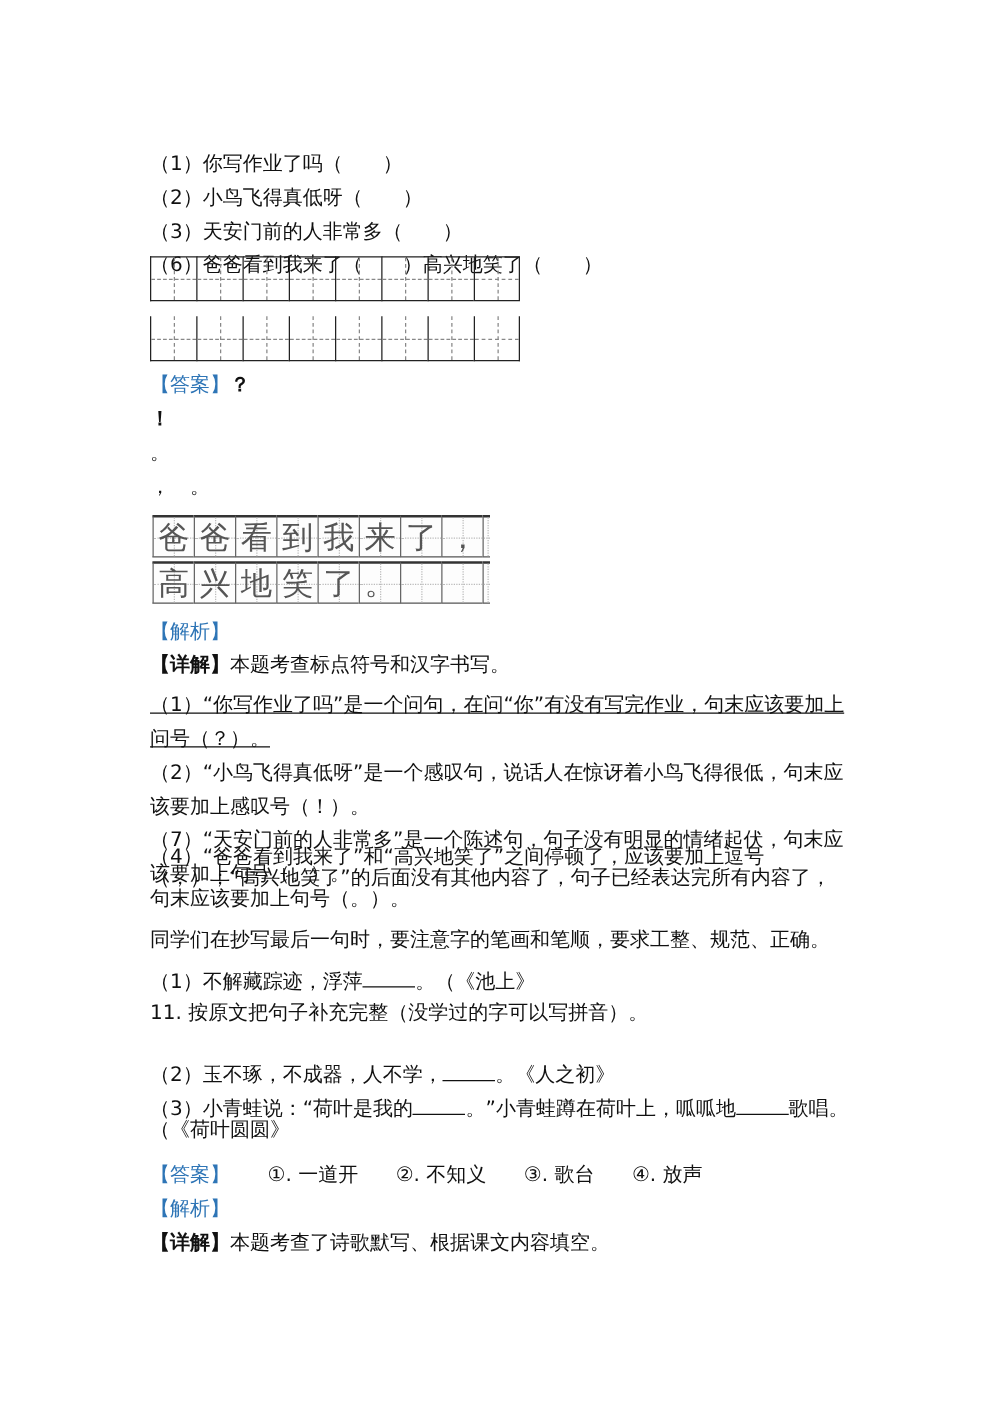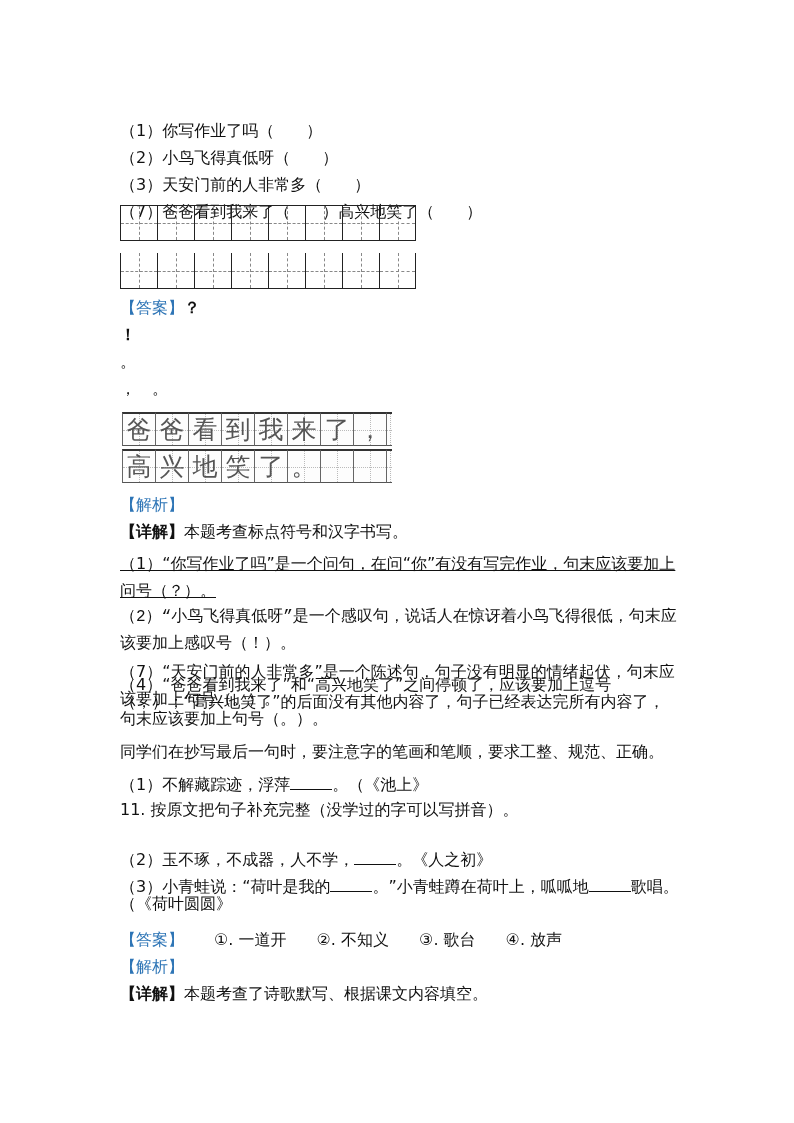--- a/index.html
+++ b/index.html
@@ -27,21 +27,21 @@
     .acell span { position: relative; z-index: 1; }
     .acell.last { width: 6px; border-right: none; }
     .ans-item { display: inline-block; margin-left: 30px; }
   </style>
 </head>
 <body>
 
 <div class="line" style="top:122px;">（1）你写作业了吗（　　）</div>
 <div class="line" style="top:149px;">（2）小鸟飞得真低呀（　　）</div>
 <div class="line" style="top:176px;">（3）天安门前的人非常多（　　）</div>
-<div class="line" style="top:203px;">（7）爸爸看到我来了（　　）高兴地笑了（　　）</div>
+<div class="line" style="top:203px;">（6）爸爸看到我来了（　　）高兴地笑了（　　）</div>
 
 <div class="grid" style="top:205px;">
   <div class="cell"></div>
   <div class="cell"></div>
   <div class="cell"></div>
   <div class="cell"></div>
   <div class="cell"></div>
   <div class="cell"></div>
   <div class="cell"></div>
   <div class="cell"></div>
@@ -85,21 +85,21 @@
   <div class="acell"><span></span></div>
   <div class="acell"><span></span></div>
   <div class="acell last"></div>
 </div>
 
 <div class="line blue" style="top:496px;">【解析】</div>
 <div class="line" style="top:523px;">
   <span class="bold">【详解】</span><span>本题考查标点符号和汉字书写。</span>
 </div>
 <div class="line wide" style="top:550px; line-height:27px;text-decoration:underline;">（1）“你写作业了吗”是一个问句，在问“你”有没有写完作业，句末应该要加上问号（？）。</div>
-<div class="line wide" style="top:604px; line-height:27px;font-family:Liberation Mono, monospace;">（2）“小鸟飞得真低呀”是一个感叹句，说话人在惊讶着小鸟飞得很低，句末应该要加上感叹号（！）。</div>
+<div class="line wide" style="top:604px; line-height:27px;">（2）“小鸟飞得真低呀”是一个感叹句，说话人在惊讶着小鸟飞得很低，句末应该要加上感叹号（！）。</div>
 <div class="line wide" style="top:658px; line-height:27px;">（7）“天安门前的人非常多”是一个陈述句，句子没有明显的情绪起伏，句末应该要加上句号（。）。</div>
 <div class="line wide" style="top:676px; line-height:17px;">（4）“爸爸看到我来了”和“高兴地笑了”之间停顿了，应该要加上逗号（，）；“高兴地笑了”的后面没有其他内容了，句子已经表达完所有内容了，句末应该要加上句号（。）。</div>
 <div class="line wide" style="top:740px; line-height:27px;font-family:Liberation Mono, monospace;">同学们在抄写最后一句时，要注意字的笔画和笔顺，要求工整、规范、正确。</div>
 
 <div class="line" style="top:757px;margin-top:44px;">11. 按原文把句子补充完整（没学过的字可以写拼音）。</div>
 <div class="line" style="top:775px;">
   <span>（1）不解藏踪迹，浮萍</span><span class="blank"></span><span>。（《池上》</span>
 </div>
 <div class="line" style="top:850px;">
   <span>（2）玉不琢，不成器，人不学，</span><span class="blank"></span><span>。《人之初》</span>

